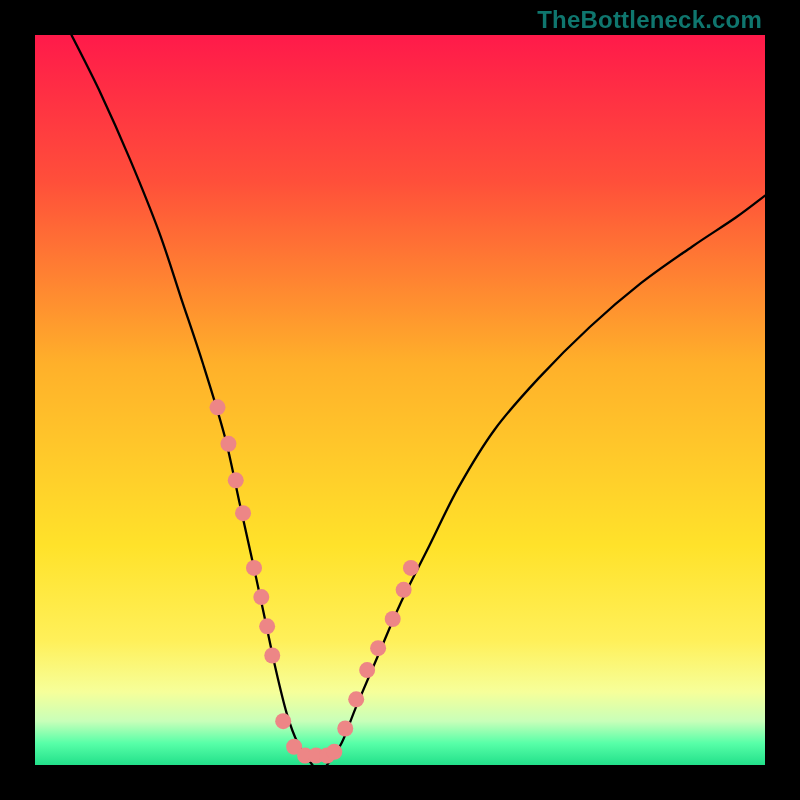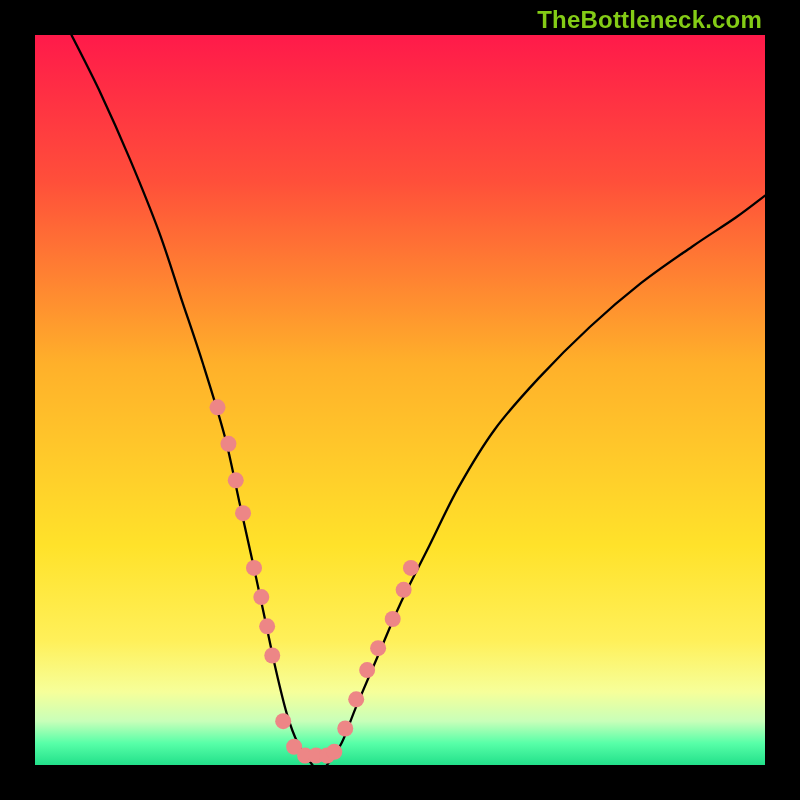--- a/index.html
+++ b/index.html
@@ -41,21 +41,21 @@
     height: 100%;
     pointer-events: none;
   }
   .watermark {
     position: absolute;
     top: 6px;
     right: 38px;
     font-family: Arial, Helvetica, sans-serif;
     font-size: 24px;
     font-weight: 600;
-    color: #84cc16;
+    color: #0f766e;
     letter-spacing: 0.2px;
   }
 </style>
 </head>
 <body>
 
 <div class="frame">
 
   <div class="plot-area">
     <svg class="gradient" viewBox="0 0 730 730" preserveAspectRatio="none">

